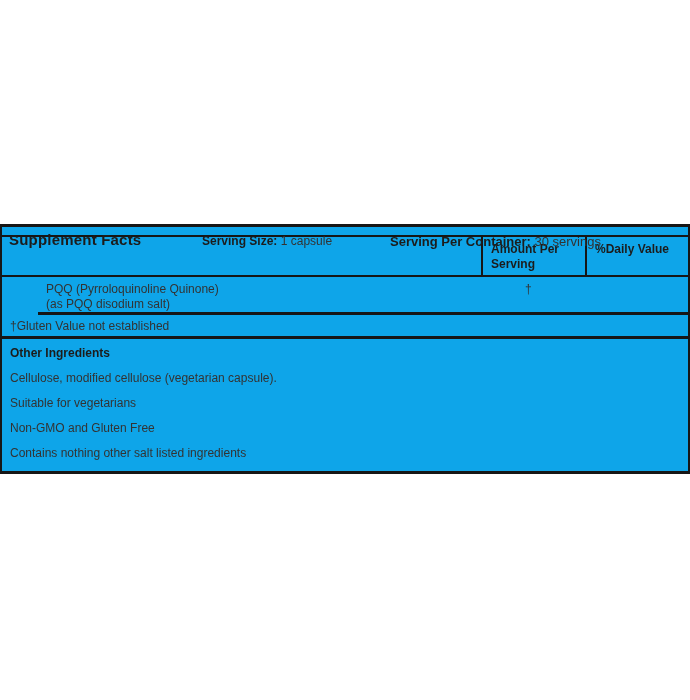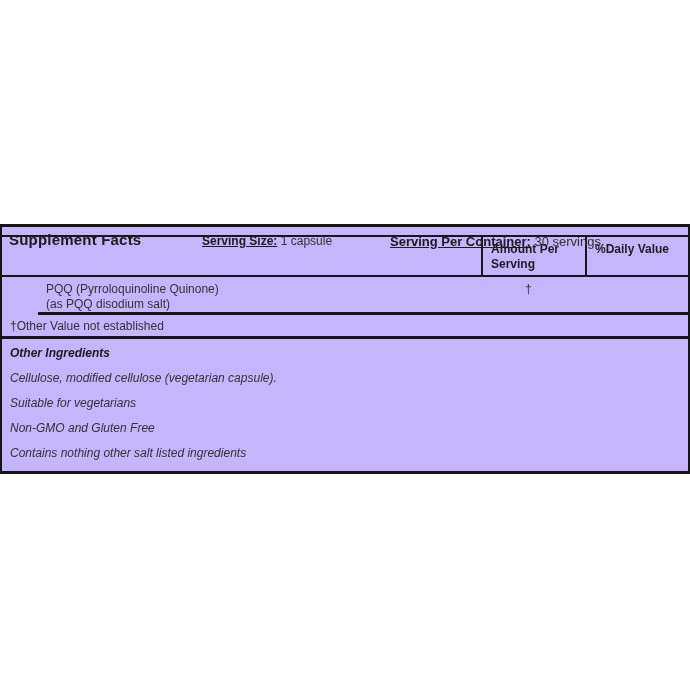--- a/index.html
+++ b/index.html
@@ -7,61 +7,61 @@
     width: 690px; height: 700px;
     background: #ffffff;
     font-family: "Liberation Sans", sans-serif;
     position: relative;
     overflow: hidden;
   }
   .facts-panel {
     position: absolute;
     left: 0; top: 224px;
     width: 690px; height: 250px;
-    background: #c4b5fd;
+    background: #0ea5e9;
     border: 2px solid #161616;
     border-top-width: 3px;
     border-bottom-width: 3px;
     display: flex;
     flex-direction: column;
     color: #333333;
   }
   
   .row-title {
     height: 27px;
     border-bottom: 2px solid #161616;
     position: relative;
   }
   .panel-title {
     position: absolute; left: 7px; top: 4px;
     font-size: 15px; font-weight: bold; color: #1c1c1c;
     letter-spacing: 0.2px;
   }
   .serving-size { position: absolute; left: 200px; top: 7px; font-size: 12px; }
   .servings-container { position: absolute; left: 388px; top: 7px; font-size: 13px; }
-  .lbl-b { font-weight: bold; color: #1c1c1c; text-decoration: underline; }
+  .lbl-b { font-weight: bold; color: #1c1c1c; }
   
   .grid-row {
     display: grid;
     grid-template-columns: 479px 106px 1fr;
   }
   .cell { padding: 5px 8px; font-size: 12px; line-height: 15px; }
   .cell.mid { border-left: 2px solid #161616; border-right: 2px solid #161616; }
   .row-head { height: 40px; border-bottom: 2px solid #161616; }
   .row-head .cell { font-weight: bold; color: #1c1c1c; }
   .row-ingredient { height: 38px; border-bottom: 3px solid #161616; margin-left: 36px; }
   
   .row-footnote {
     height: 24px;
     border-bottom: 3px solid #161616;
     font-size: 12px;
     padding: 4px 8px;
   }
   
-  .row-other { flex: 1; padding: 7px 8px 0; font-style: italic; }
+  .row-other { flex: 1; padding: 7px 8px 0; }
   .row-other p { font-size: 12px; line-height: 14px; margin-bottom: 11px; }
   .row-other p.heading { font-weight: bold; color: #1c1c1c; }
 </style>
 </head>
 <body>
 
 <div class="facts-panel">
 
   <div class="row-title">
     <span class="panel-title">Supplement Facts</span>
@@ -76,21 +76,21 @@
   </div>
 
   <div class="grid-row row-ingredient">
     <div class="cell">
       <div>PQQ (Pyrroloquinoline Quinone)</div>
       <div>(as PQQ disodium salt)</div>
     </div>
     <div class="cell">†</div>
   </div>
 
-  <div class="row-footnote">†Other Value not established</div>
+  <div class="row-footnote">†Gluten Value not established</div>
 
   <div class="row-other">
     <p class="heading">Other Ingredients</p>
     <p>Cellulose, modified cellulose (vegetarian capsule).</p>
     <p>Suitable for vegetarians</p>
     <p>Non-GMO and Gluten Free</p>
     <p>Contains nothing other salt listed ingredients</p>
   </div>
 
 </div>

